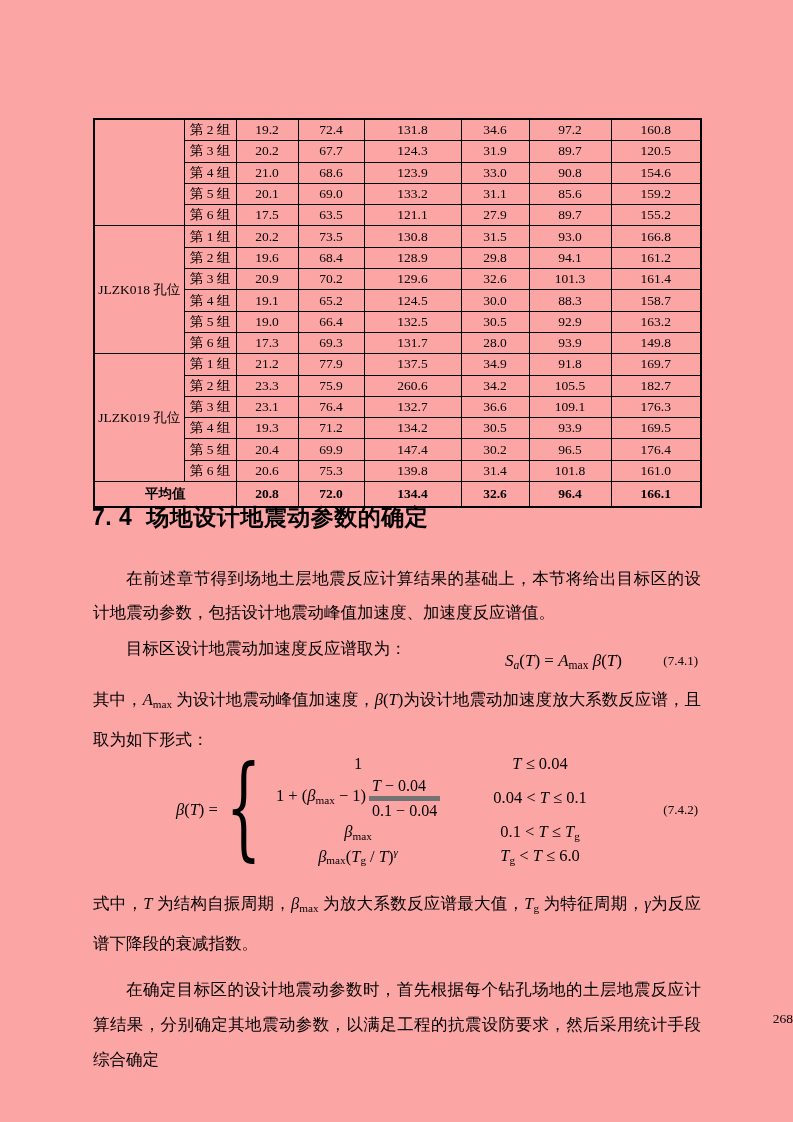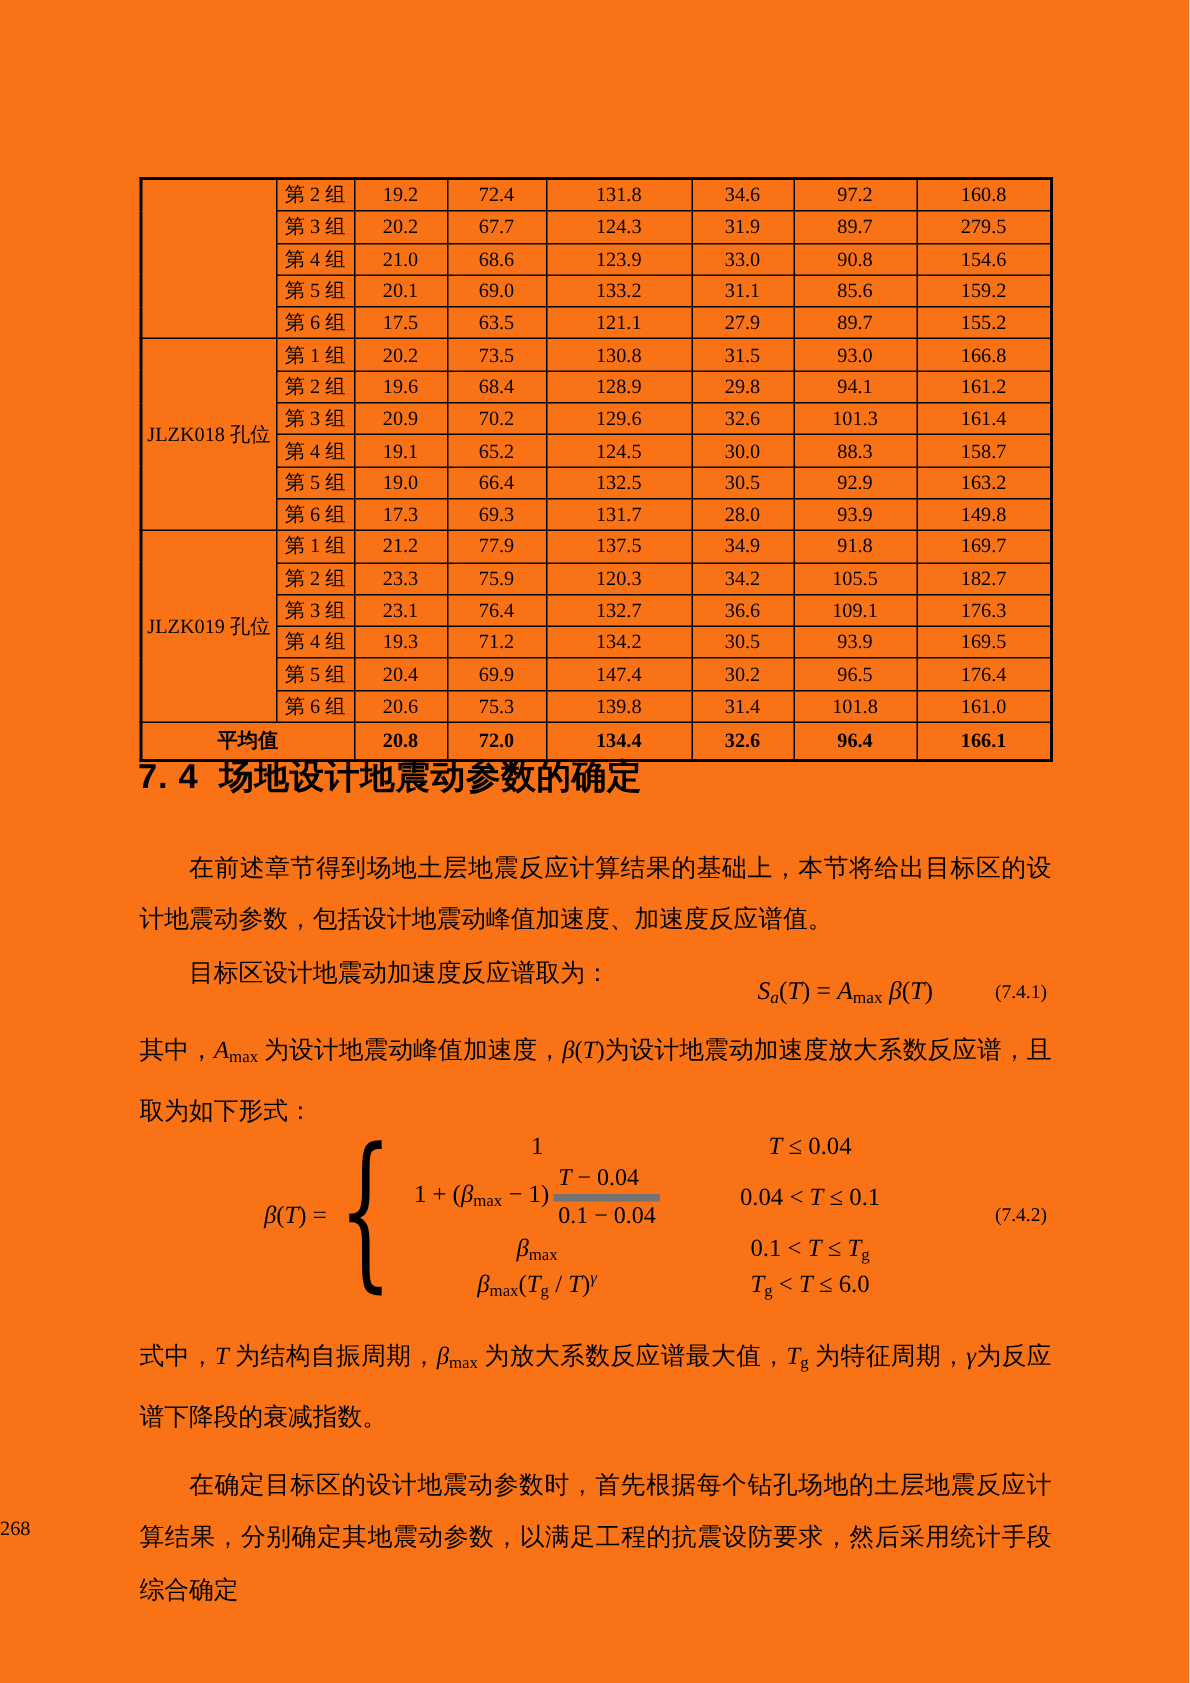--- a/index.html
+++ b/index.html
@@ -1,17 +1,17 @@
 <!DOCTYPE html>
 <html><head>
 <meta charset="utf-8">
 <style>
   html,body{margin:0;padding:0;background:#ffffff;}
   .page{
-    position:relative;width:793px;height:1122px;background:#f97316;color:#000;
+    position:relative;width:793px;height:1122px;background:#fca5a5;color:#000;
     font-family:"Liberation Serif","DejaVu Serif",serif;overflow:hidden;
   }
   
   .dtable{
     position:absolute;left:93px;top:118px;width:607px;
     border-collapse:collapse;table-layout:fixed;
     border:2px solid #000;font-size:13.5px;
   }
   .dtable td{
     border:1px solid #000;text-align:center;vertical-align:middle;
@@ -65,21 +65,21 @@
   }
   .eq2-row .expr,.eq2-row .cond{text-align:center;}
   .frac{
     display:inline-block;vertical-align:middle;text-align:left;
     line-height:1.2;margin-left:3px;font-size:16px;
   }
   .frac .num,.frac .den{display:block;padding:0 3px;}
   .frac .den{border-top:5px solid #737373;}
   
   .page-number{
-    position:absolute;left:0;top:1011px;width:100%;text-align:left;
+    position:absolute;left:0;top:1011px;width:100%;text-align:right;
     font-size:13.5px;
   }
 </style>
 </head>
 <body>
 
 <div class="page">
 
   <table class="dtable">
     <colgroup>
@@ -103,21 +103,21 @@
           <td>97.2</td>
           <td>160.8</td>
         </tr>
         <tr>
           <td>第 3 组</td>
           <td>20.2</td>
           <td>67.7</td>
           <td>124.3</td>
           <td>31.9</td>
           <td>89.7</td>
-          <td>279.5</td>
+          <td>120.5</td>
         </tr>
         <tr>
           <td>第 4 组</td>
           <td>21.0</td>
           <td>68.6</td>
           <td>123.9</td>
           <td>33.0</td>
           <td>90.8</td>
           <td>154.6</td>
         </tr>
@@ -201,21 +201,21 @@
           <td>77.9</td>
           <td>137.5</td>
           <td>34.9</td>
           <td>91.8</td>
           <td>169.7</td>
         </tr>
         <tr>
           <td>第 2 组</td>
           <td>23.3</td>
           <td>75.9</td>
-          <td>120.3</td>
+          <td>260.6</td>
           <td>34.2</td>
           <td>105.5</td>
           <td>182.7</td>
         </tr>
         <tr>
           <td>第 3 组</td>
           <td>23.1</td>
           <td>76.4</td>
           <td>132.7</td>
           <td>36.6</td>

